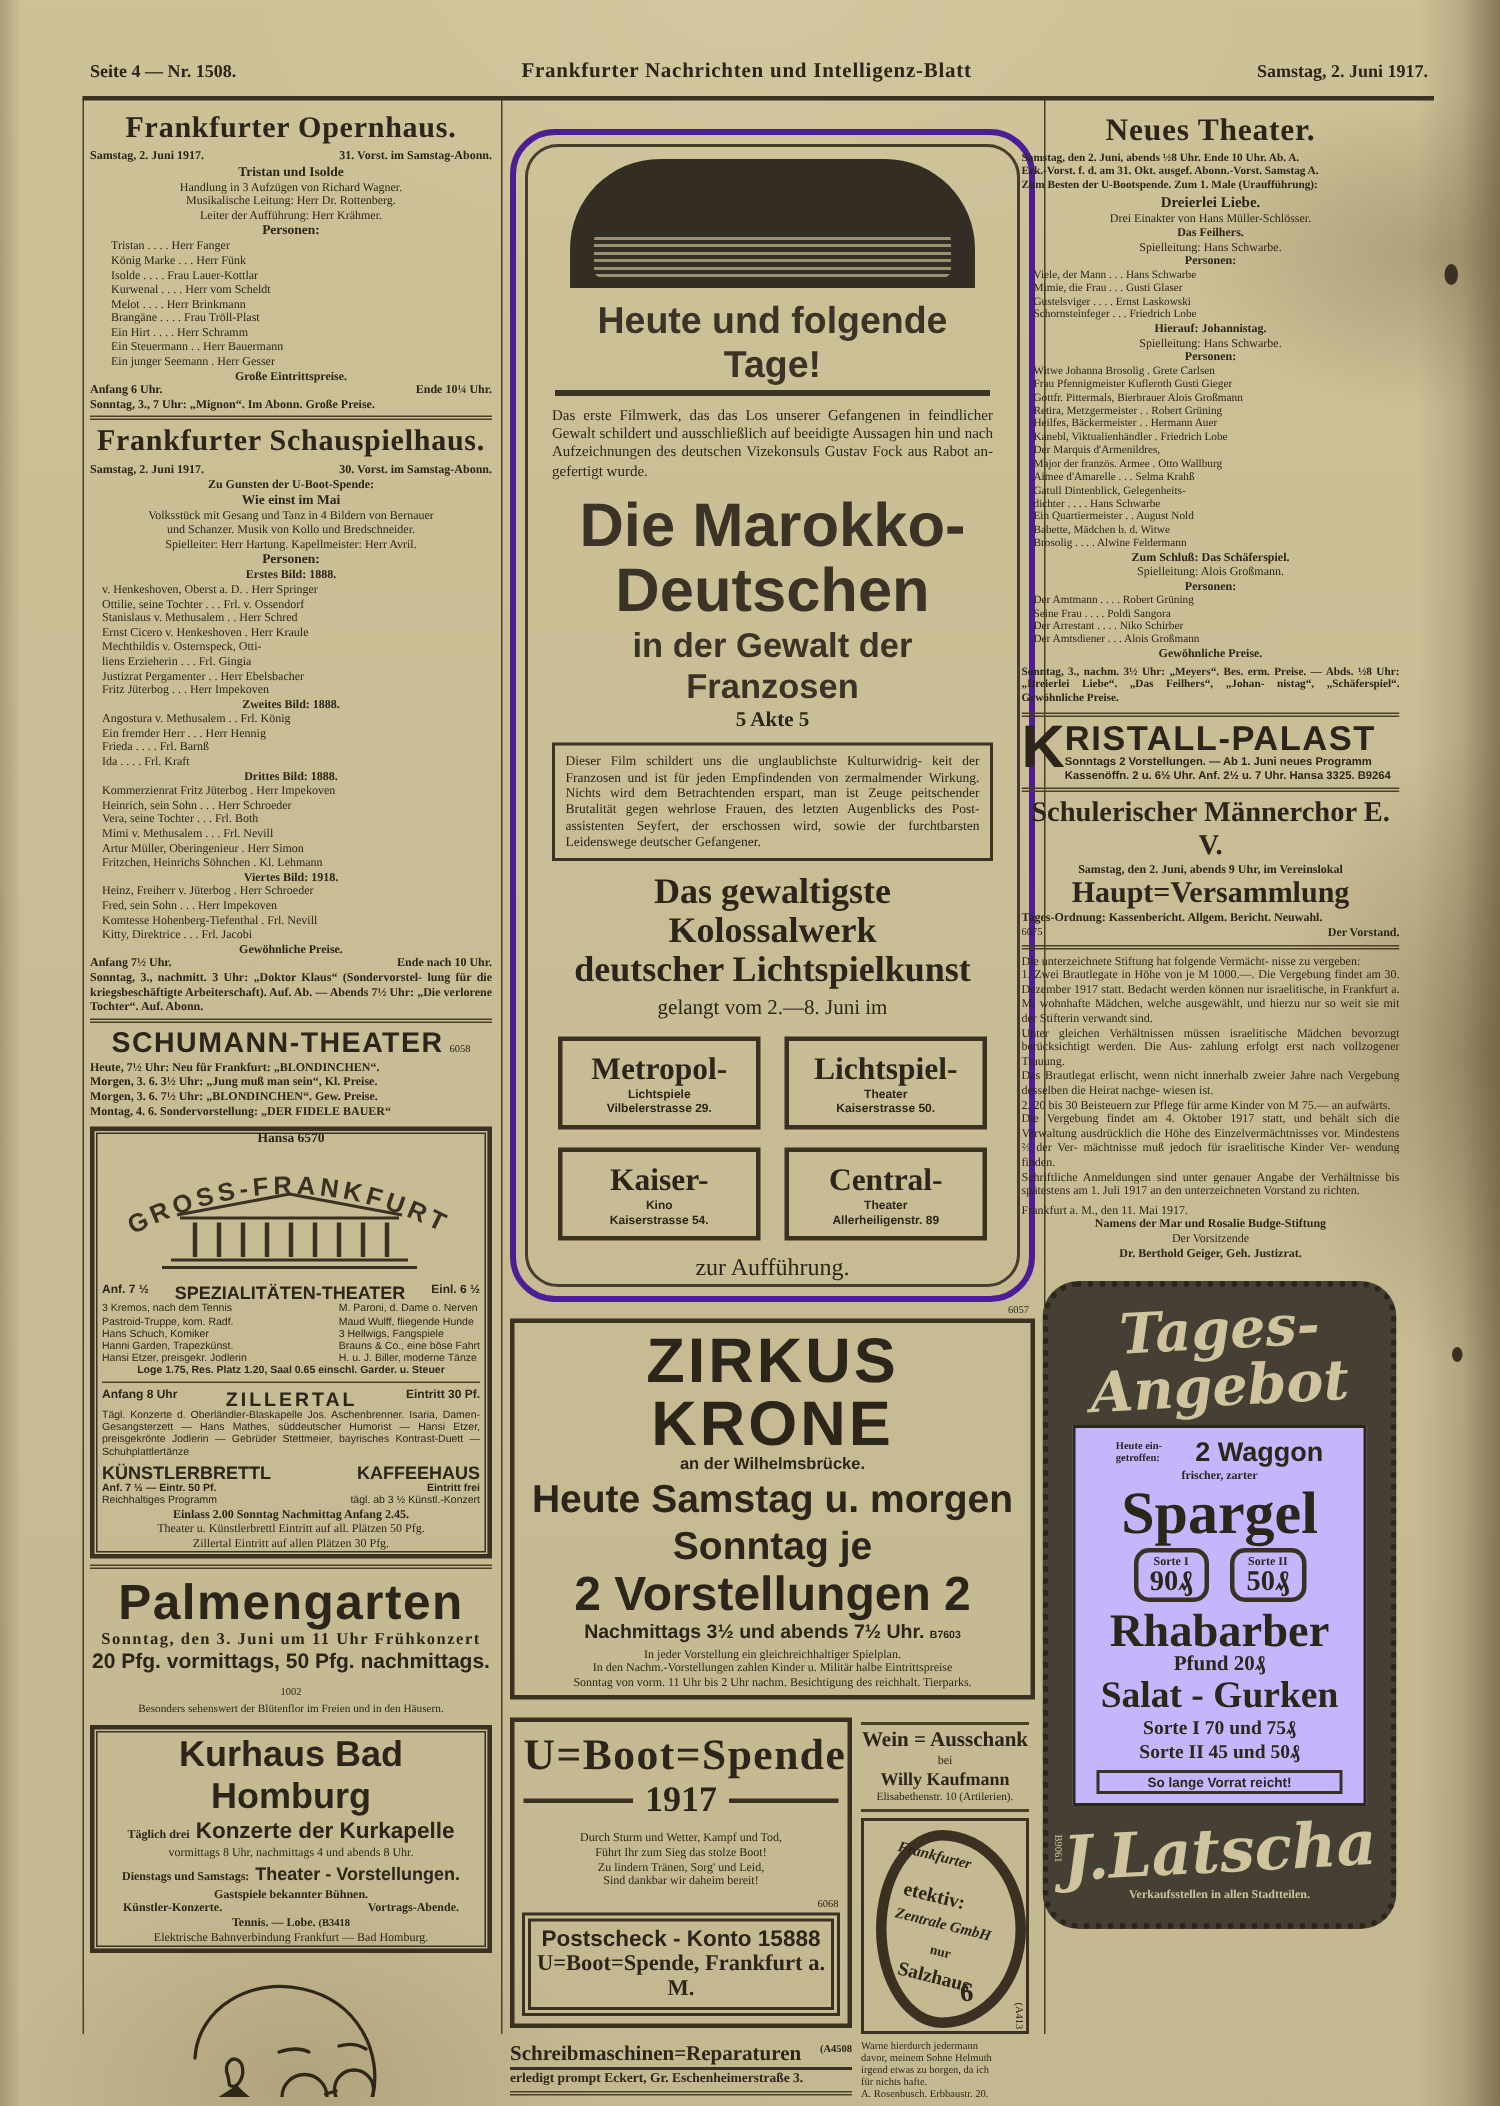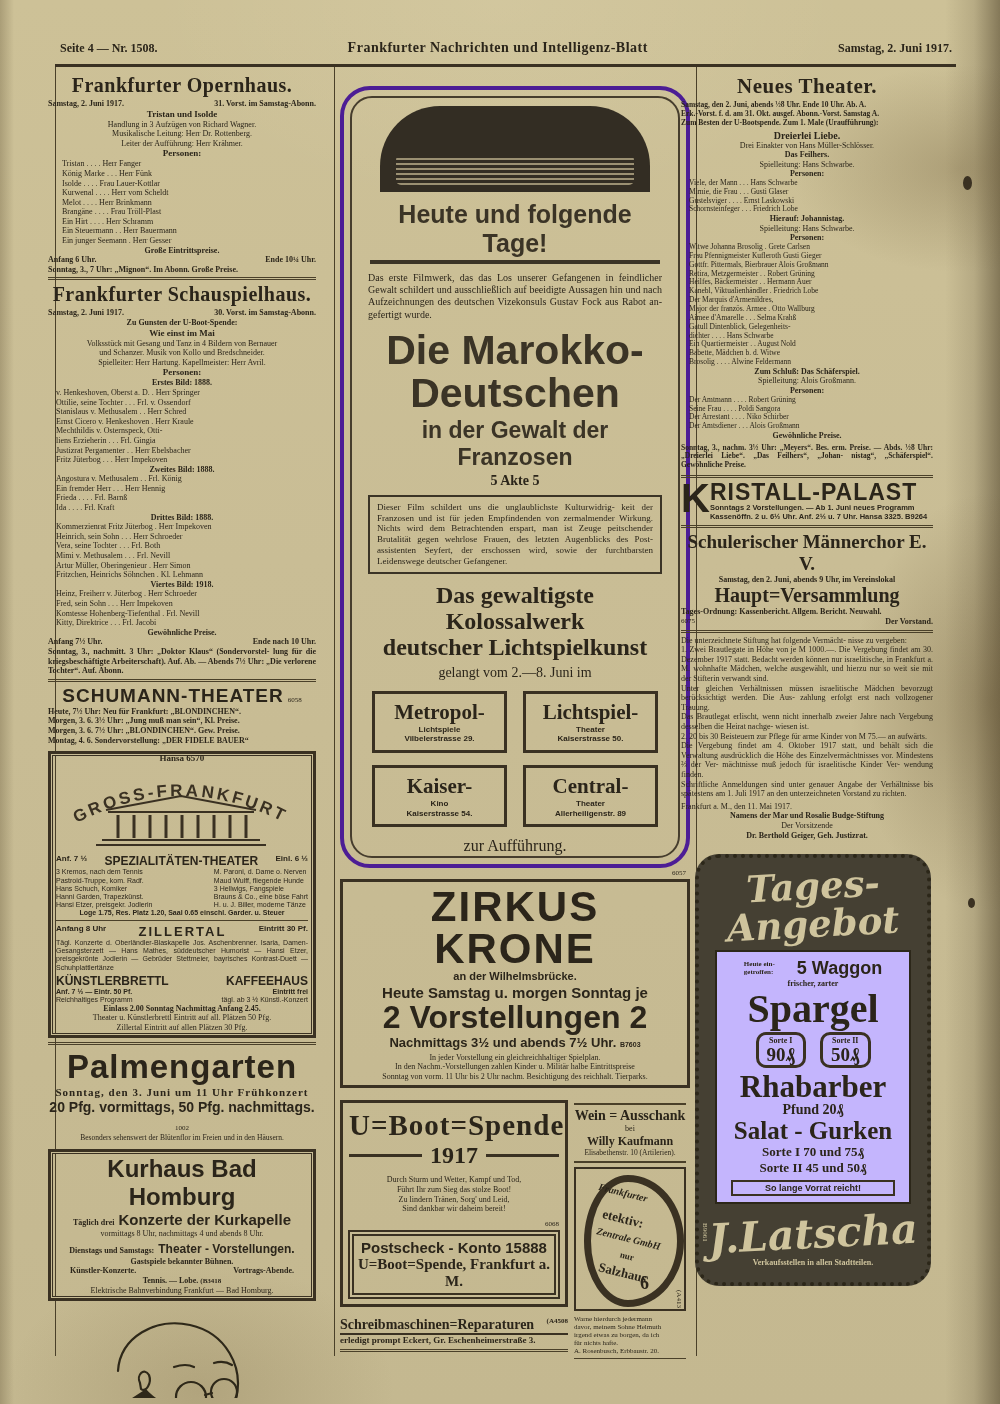--- a/index.html
+++ b/index.html
@@ -14,21 +14,21 @@
       linear-gradient(270deg, rgba(60,48,26,.50) 0px, rgba(60,48,26,.15) 26px, rgba(60,48,26,0) 55px),
       linear-gradient(90deg, rgba(80,66,38,.28) 0px, rgba(80,66,38,0) 14px),
       linear-gradient(180deg,#cdc197 0%,#c9bd95 40%,#c4b890 100%)}
   .speck{position:absolute;background:#3a3122;border-radius:50%;z-index:3}
   .vline{position:absolute;top:66px;height:1290px;width:1px;background:#4a4029;z-index:1}
   .hdr{position:absolute;top:40px;left:60px;right:48px;display:flex;justify-content:space-between;
        align-items:baseline;font-weight:bold;font-size:12px;z-index:2}
   .hdr .mast{font-size:14px;letter-spacing:.5px}
   .toprule{position:absolute;top:64px;left:55px;right:44px;border-top:3px solid #3a3122;z-index:2}
   .col{position:absolute;top:72px;z-index:2;overflow:hidden}
-  #colL{left:48px;width:268px;height:1326px}
+  #colL{left:60px;width:268px;height:1326px}
   #colM{left:340px;width:350px;height:1326px}
   #colR{left:681px;width:252px;height:1326px}
   .c{text-align:center}.b{font-weight:bold}.j{text-align:justify}
   .pre{white-space:pre-line}
   .t9{font-size:9px;line-height:1.22}
   .t8{font-size:8px;line-height:1.2}
   .t75{font-size:7.5px;line-height:1.18}
   .t7{font-size:7px;line-height:1.15}
   .sans{font-family:"Liberation Sans",sans-serif}
   .fhead{font-weight:bold;font-size:20px;text-align:center;letter-spacing:.5px;margin:2px 0}
@@ -319,21 +319,21 @@
       </div>
     </div>
     <div class="c" style="font-size:16px">zur Aufführung.</div>
    </div>
   </div>
   <div class="t7" style="text-align:right;margin:1px 4px 2px 0">6057</div>
 
   <div style="border:3px solid #3a3122;padding:4px 8px">
     <div class="c sans b" style="font-size:42px;letter-spacing:2px;line-height:1">ZIRKUS KRONE</div>
     <div class="c sans b" style="font-size:11px">an der Wilhelmsbrücke.</div>
-    <div class="c sans b" style="font-size:15px;margin-top:2px">Heute Samstag u. morgen Sonntag je</div>
+    <div class="c sans b" style="font-size:26px;margin-top:2px">Heute Samstag u. morgen Sonntag je</div>
     <div class="c sans b" style="font-size:32px;line-height:1.05">2 Vorstellungen 2</div>
     <div class="c sans b" style="font-size:13px">
       <span>Nachmittags 3½ und abends 7½ Uhr.</span>
       <span class="t7">B7603</span>
     </div>
     <div class="c t8" style="margin-top:3px">In jeder Vorstellung ein gleichreichhaltiger Spielplan.</div>
     <div class="c t8">In den Nachm.-Vorstellungen zahlen Kinder u. Militär halbe Eintrittspreise</div>
     <div class="c t8">Sonntag von vorm. 11 Uhr bis 2 Uhr nachm. Besichtigung des reichhalt. Tierparks.</div>
   </div>
 
@@ -466,21 +466,21 @@
   <div class="c t8 b">Namens der Mar und Rosalie Budge-Stiftung</div>
   <div class="c t8">Der Vorsitzende</div>
   <div class="c t8 b">Dr. Berthold Geiger, Geh. Justizrat.</div>
 
   <div class="latscha">
     <div class="script c" style="font-size:37px;line-height:1;transform:rotate(-3deg)">Tages-</div>
     <div class="script c" style="font-size:37px;line-height:1.05;transform:rotate(-3deg)">Angebot</div>
     <div class="lat-inner">
       <div style="display:flex;justify-content:center;align-items:center;gap:5px">
         <span class="t7 b" style="width:48px;text-align:left">Heute ein- getroffen:</span>
-        <span class="sans b" style="font-size:18px">5 Waggon</span>
+        <span class="sans b" style="font-size:18px">2 Waggon</span>
       </div>
       <div class="t8 b">frischer, zarter</div>
       <div class="b" style="font-size:40px;line-height:1">Spargel</div>
       <div class="dsox">
         <div class="sortebox">
           <div class="t8 b">Sorte I</div>
           <div class="b" style="font-size:19px;line-height:1">90₰</div>
         </div>
         <div class="sortebox">
           <div class="t8 b">Sorte II</div>

